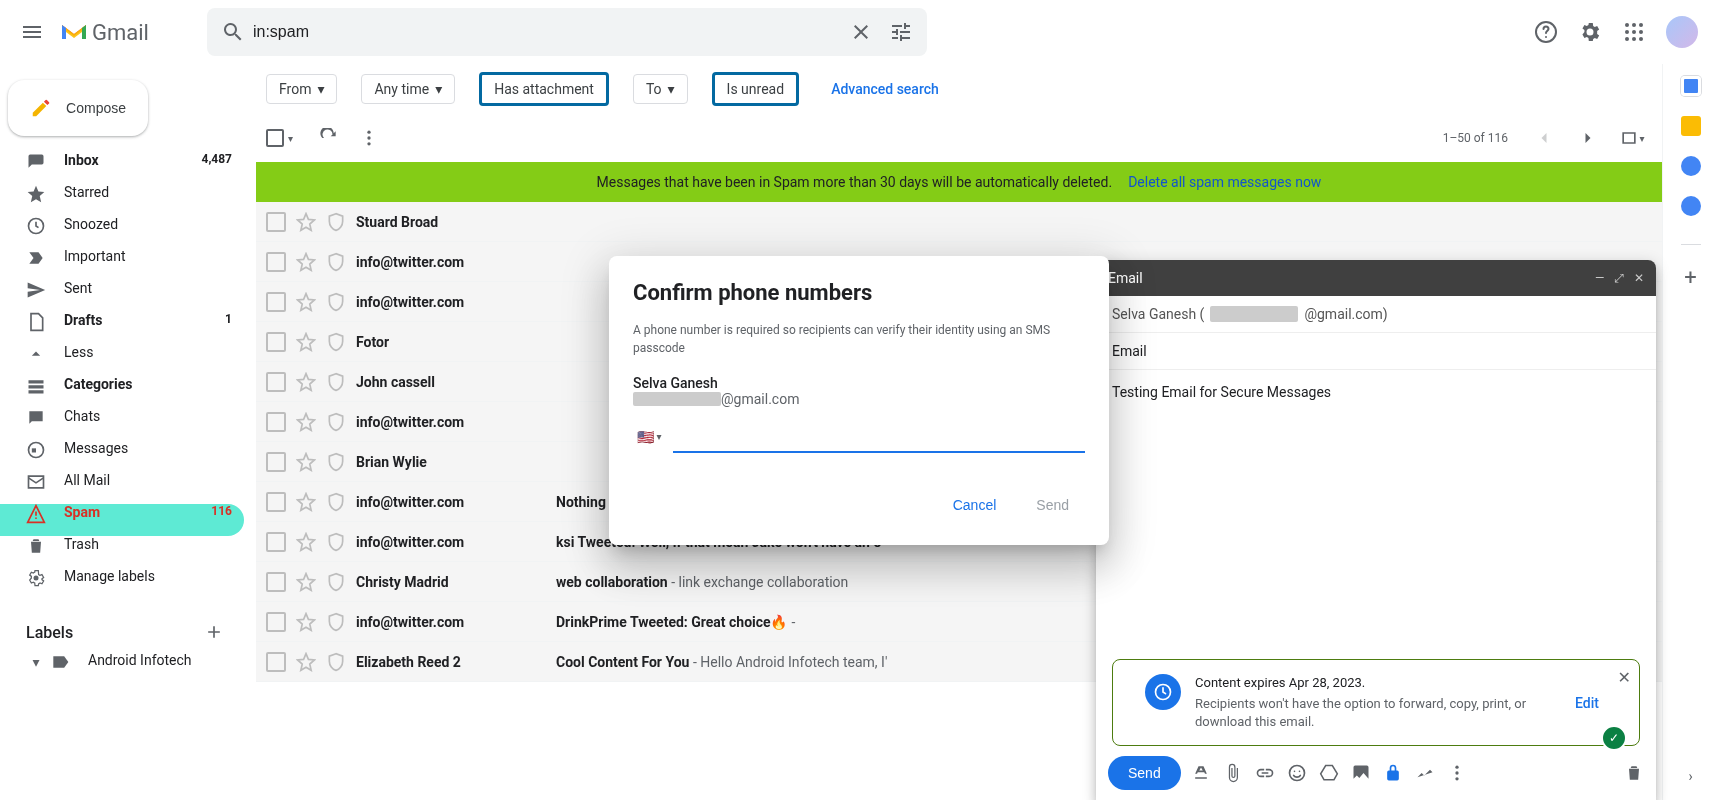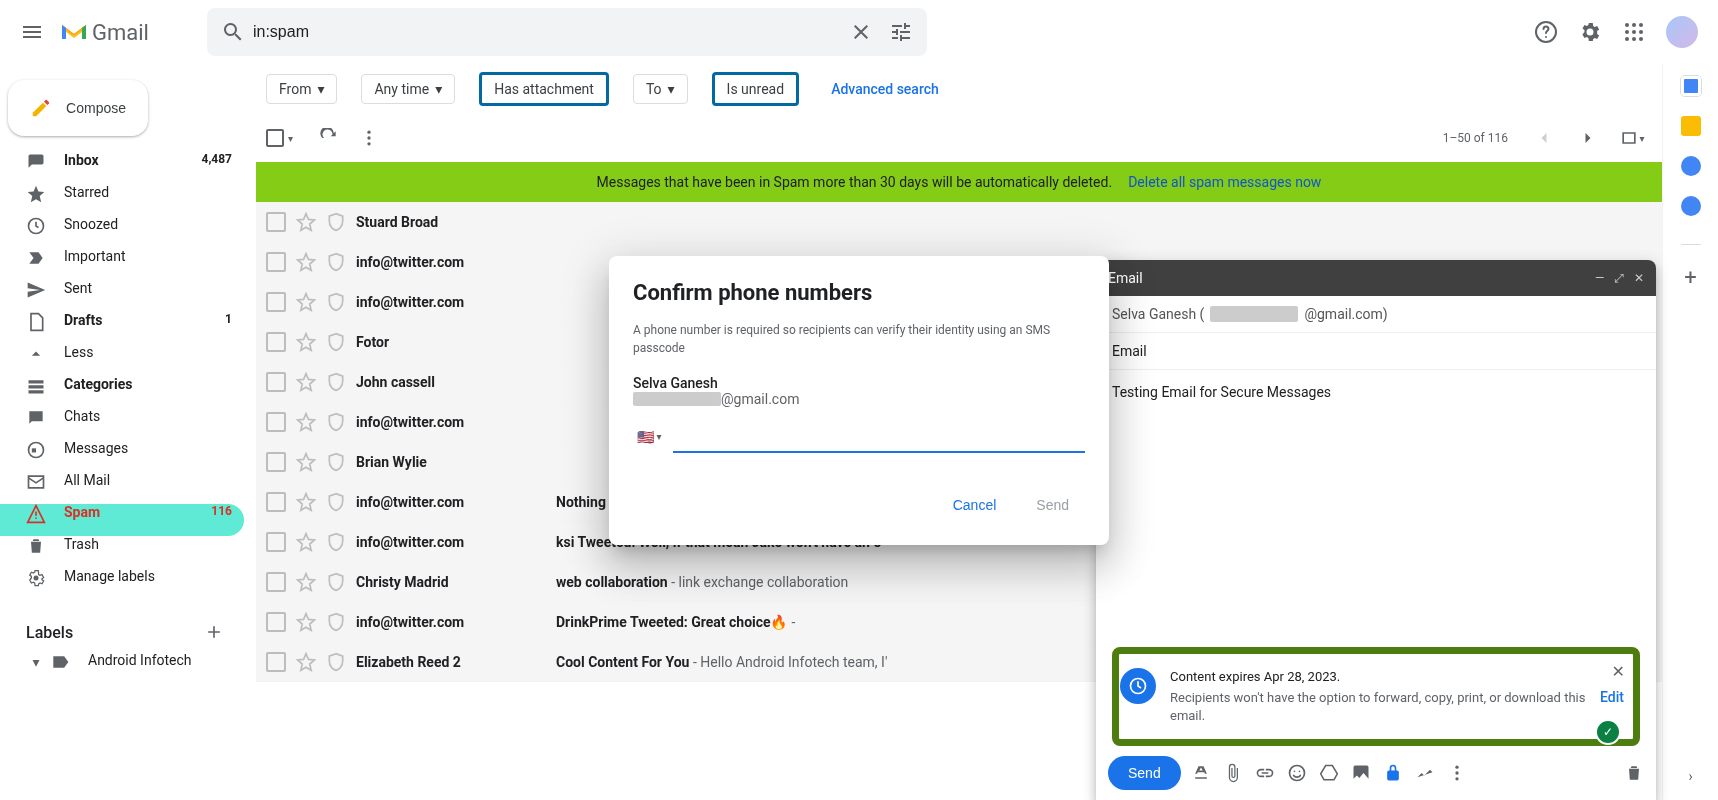--- a/index.html
+++ b/index.html
@@ -52,21 +52,21 @@
 .right-rail{width:56px;border-left:1px solid #f1f3f4;display:flex;flex-direction:column;align-items:center;padding-top:12px;gap:20px}
 .rail-app{width:20px;height:20px;border-radius:4px}
 .compose-panel{position:absolute;right:62px;bottom:0;width:560px;height:540px;background:#fff;box-shadow:0 8px 10px 1px rgba(0,0,0,.14),0 3px 14px 2px rgba(0,0,0,.12),0 5px 5px -3px rgba(0,0,0,.2);border-radius:8px 8px 0 0;display:flex;flex-direction:column;z-index:5}
 .compose-hdr{background:#404040;color:#fff;display:flex;align-items:center;padding:10px 12px;font-size:14px;border-radius:8px 8px 0 0}
 .compose-hdr-btns{margin-left:auto;display:flex;gap:10px}
 .compose-hdr-btn{color:#ccc;cursor:pointer;font-size:12px}
 .compose-to{padding:10px 16px;border-bottom:1px solid #eee;font-size:14px;color:#555;display:flex;align-items:center;gap:6px}
 .chip-redact{display:inline-block;background:#ccc;width:88px;height:16px;border-radius:2px;vertical-align:middle}
 .compose-subj{padding:10px 16px;border-bottom:1px solid #eee;font-size:14px}
 .compose-body{flex:1;padding:14px 16px;font-size:14px;color:#202124}
-.conf-box{border:7px solid #4d7c0f;border-radius:8px;margin:8px 16px 0 16px;padding:14px 1px;display:flex;align-items:flex-start;gap:14px;position:relative}
+.conf-box{border:1px solid #4d7c0f;border-radius:8px;margin:8px 16px 0 16px;padding:14px 32px;display:flex;align-items:flex-start;gap:14px;position:relative}
 .conf-icon{width:36px;height:36px;border-radius:50%;background:#1a73e8;display:flex;align-items:center;justify-content:center;color:#fff;flex-shrink:0}
 .conf-text{flex:1;font-size:13px;color:#5f6368;line-height:1.4}
 .conf-text .title{color:#202124;display:block;margin-bottom:2px}
 .conf-edit{color:#1a73e8;font-weight:500;cursor:pointer;align-self:center;margin-right:8px}
 .conf-close{position:absolute;top:8px;right:8px;color:#5f6368;cursor:pointer;font-size:16px}
 .conf-avatar{position:absolute;right:12px;bottom:-6px;width:26px;height:26px;border-radius:50%;background:#0b8043;color:#fff;display:flex;align-items:center;justify-content:center;font-size:12px;border:2px solid #fff}
 .compose-toolbar{display:flex;align-items:center;padding:10px 12px;gap:10px}
 .send-btn{background:#1a73e8;color:#fff;border:none;border-radius:18px;padding:9px 20px;font-size:14px;font-weight:500;cursor:pointer}
 .ct-icons{display:flex;gap:12px;color:#5f6368;align-items:center}
 .ct-icons .locked{color:#1a73e8}

